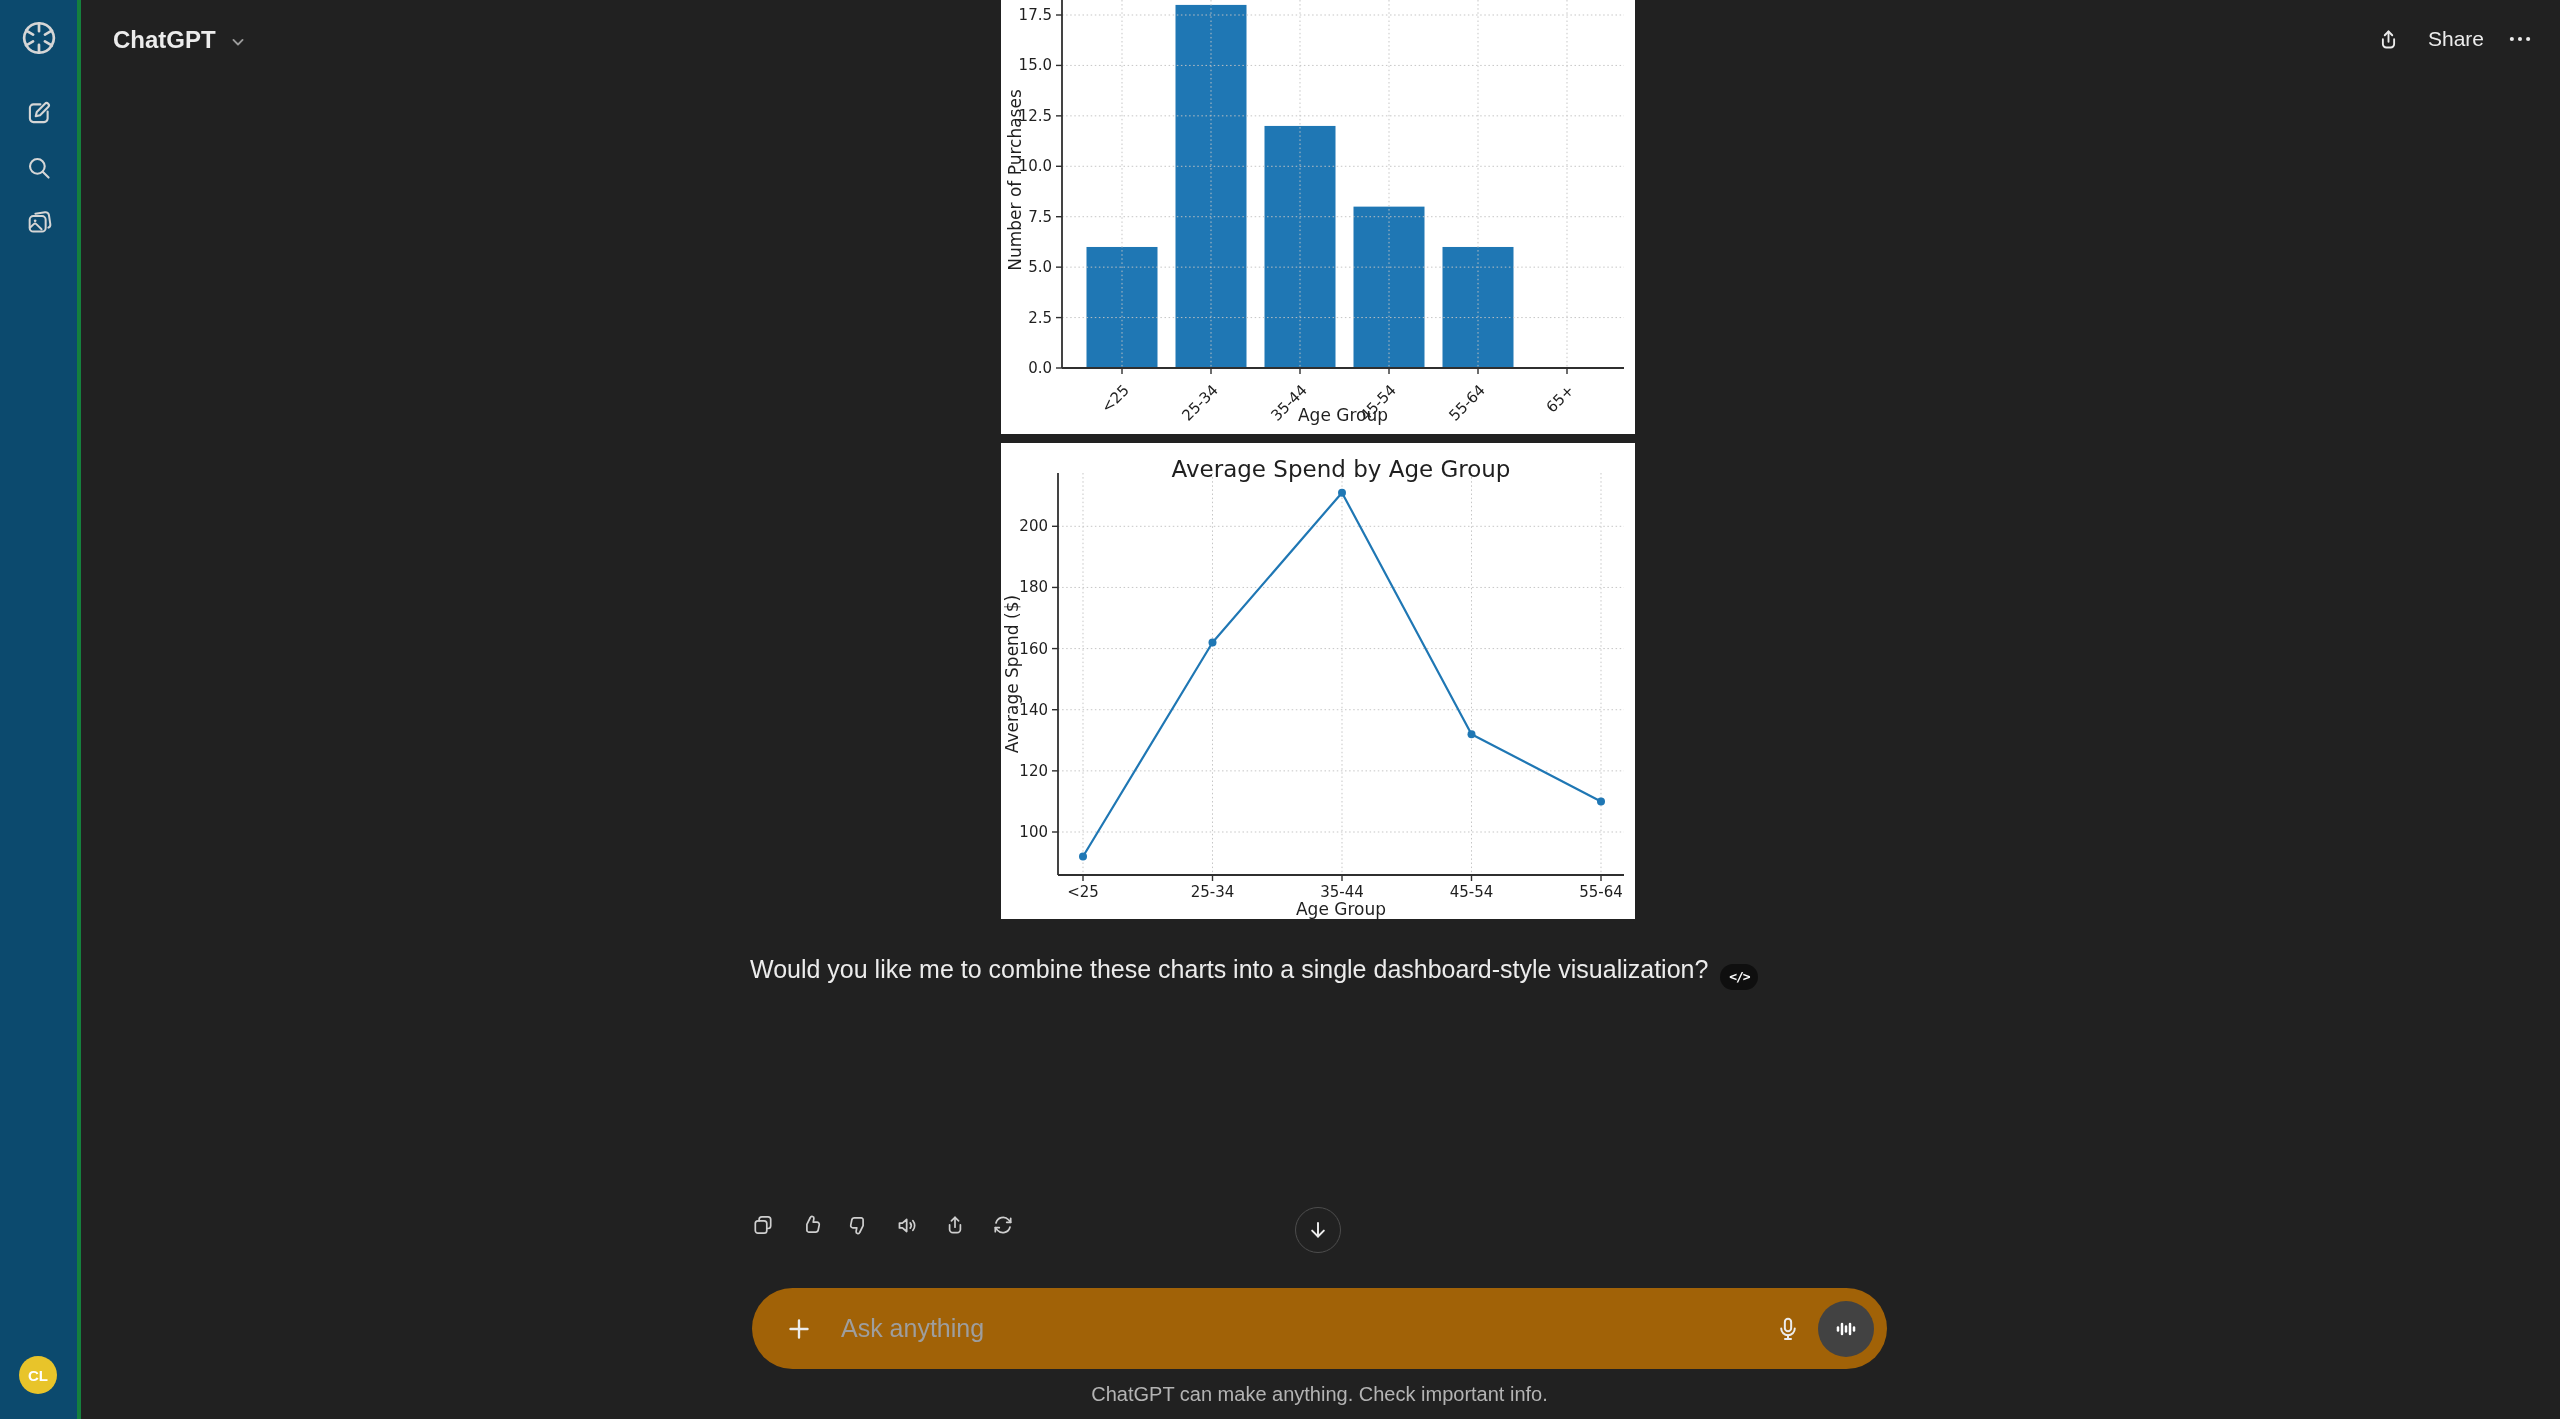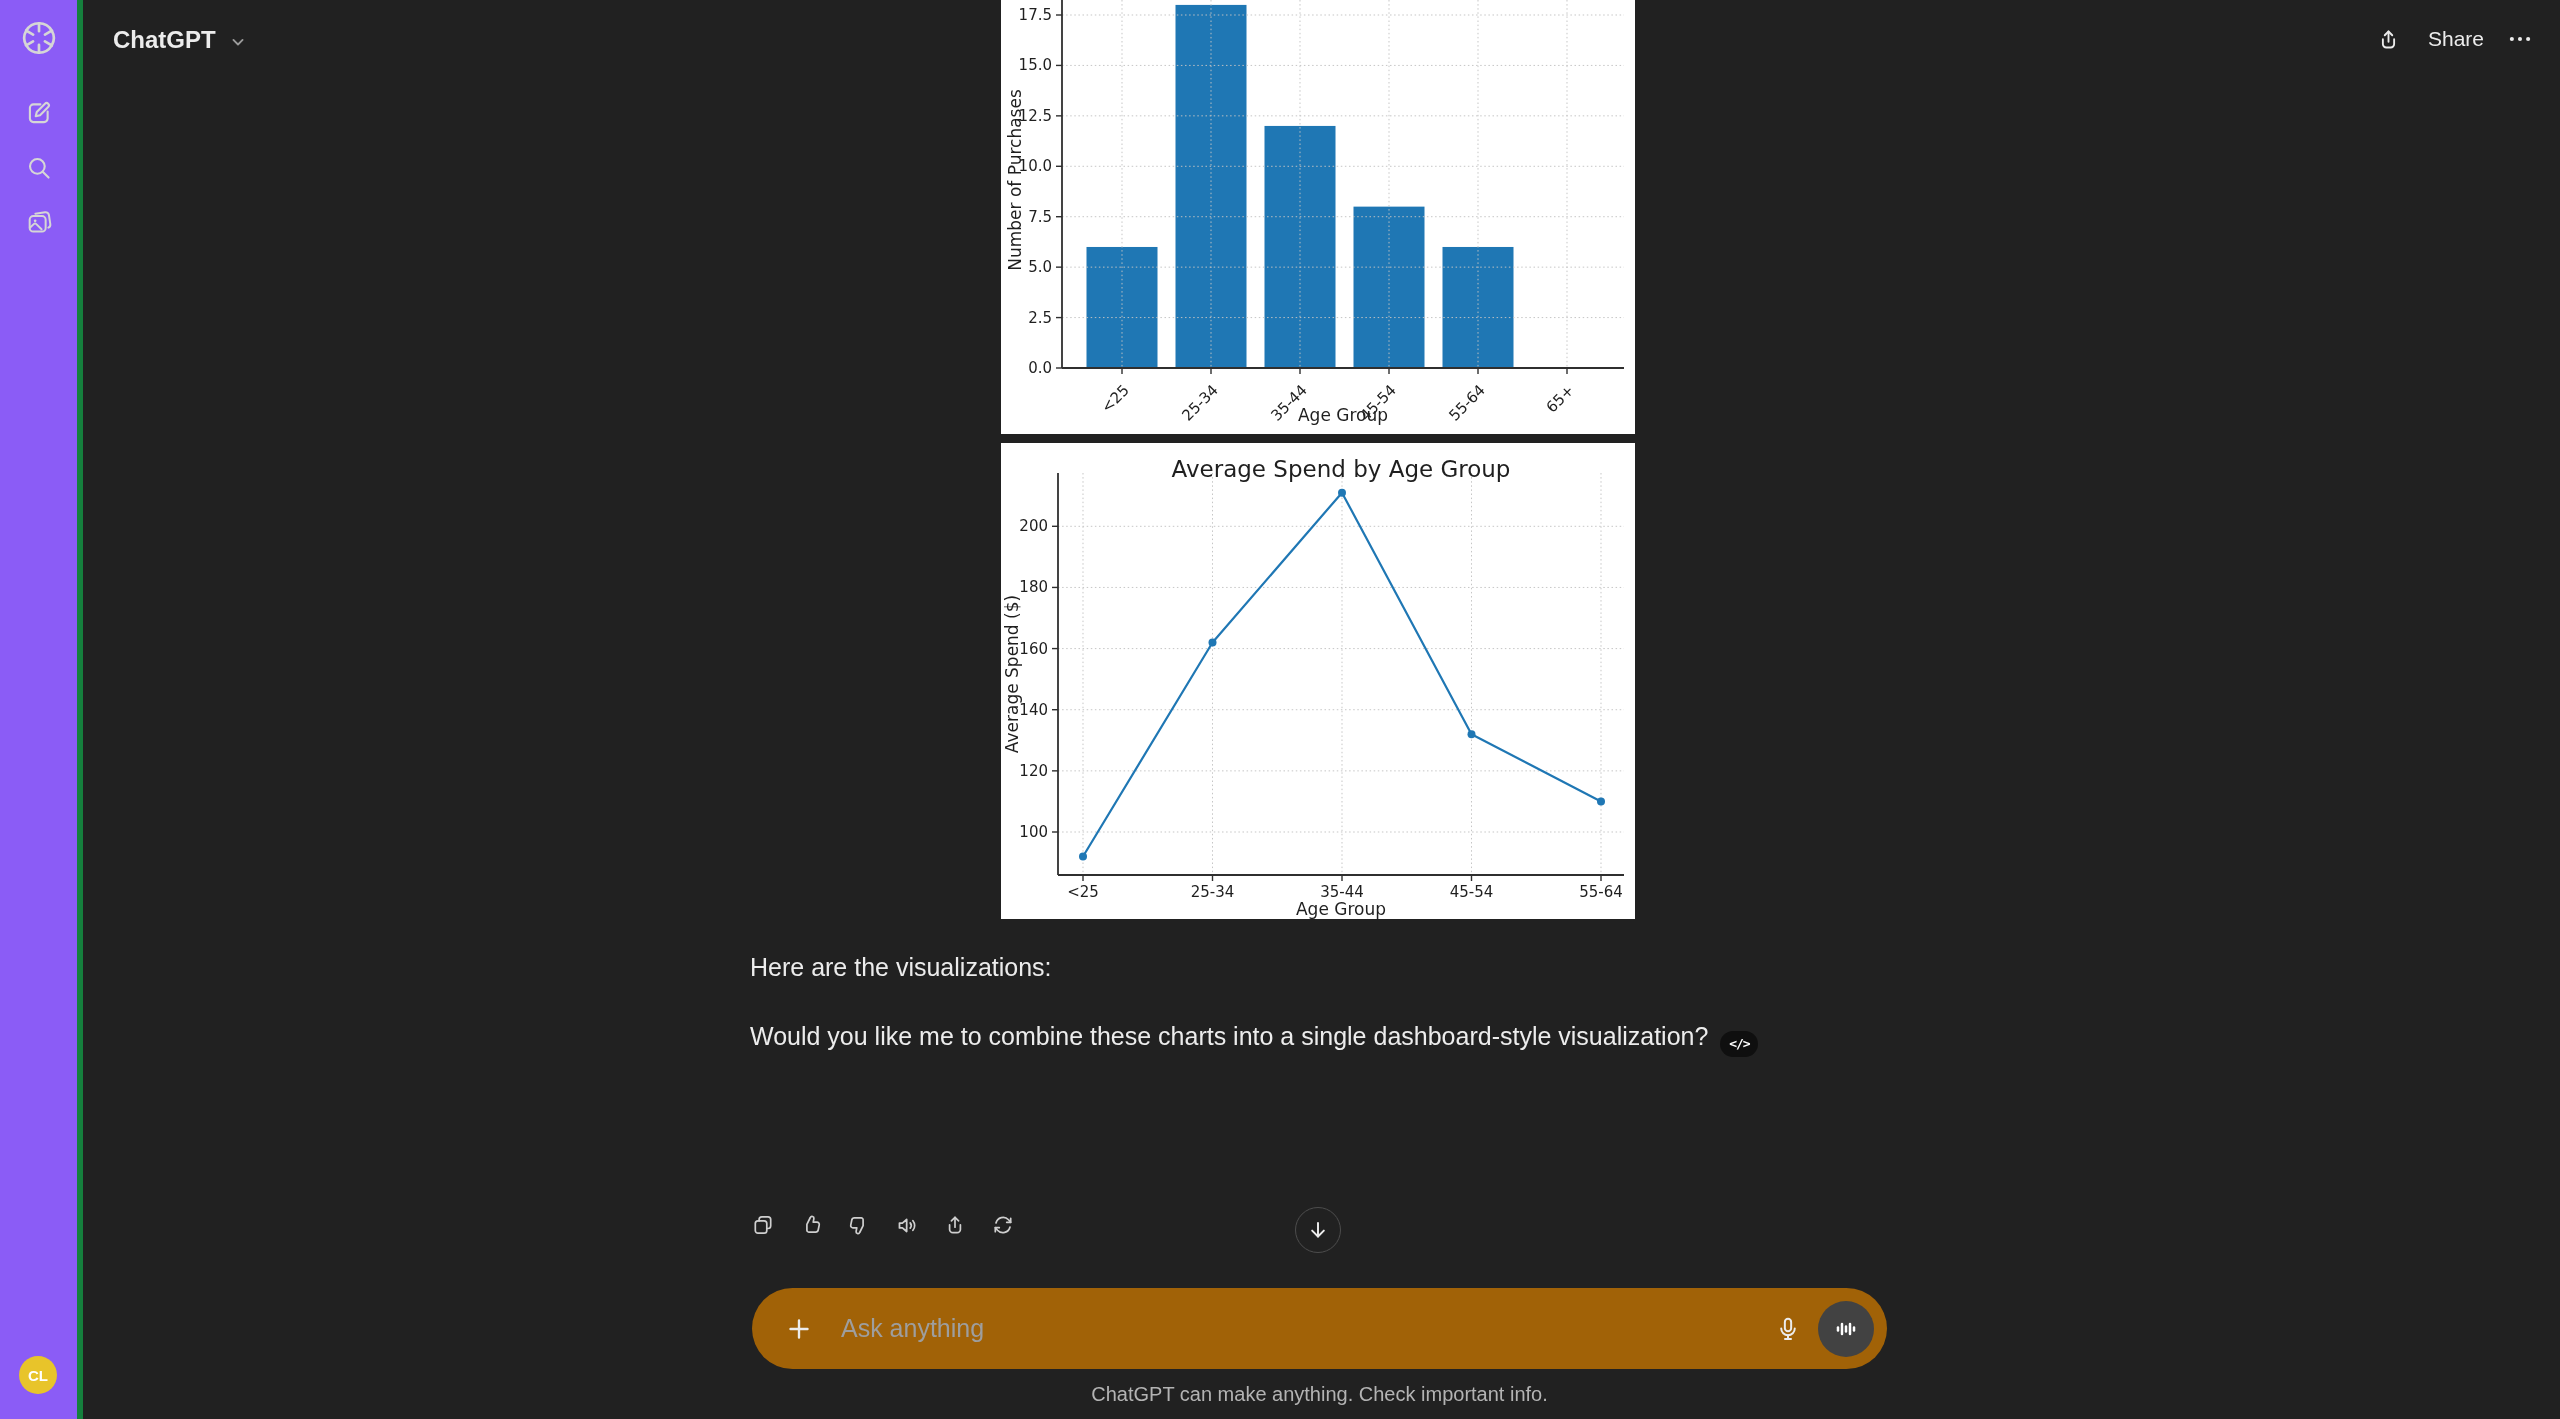--- a/index.html
+++ b/index.html
@@ -1,21 +1,21 @@
 <!DOCTYPE html>
 <html><head>
 <meta charset="utf-8">
 <style>
   html,body{margin:0;padding:0;background:#181818;}
   .page{position:relative;width:2560px;height:1419px;background:#212121;overflow:hidden;
         font-family:"Liberation Sans",sans-serif;color:#ececec;}
   button{background:none;border:none;padding:0;cursor:pointer;color:inherit;font-family:inherit;}
 
   
-  .sidebar{position:absolute;left:0;top:0;width:77px;height:1419px;background:#8b5cf6;border-right:6px solid #15803d;}
+  .sidebar{position:absolute;left:0;top:0;width:77px;height:1419px;background:#0c4a6e;border-right:4px solid #15803d;}
   .side-btn{position:absolute;left:50%;transform:translateX(-50%);width:46px;height:46px;border-radius:12px;
             display:flex;align-items:center;justify-content:center;color:#d6d6d6;}
   .avatar{position:absolute;left:19px;top:1356px;width:38px;height:38px;border-radius:50%;
           display:flex;align-items:center;justify-content:center;font-size:15px;font-weight:700;color:#fff;}
 
   
   .model-switcher{position:absolute;left:103px;top:20px;display:flex;align-items:center;gap:12px;
                   font-size:24px;font-weight:600;color:#ececec;padding:6px 10px;border-radius:10px;}
   .model-switcher .chev{color:#9b9b9b;margin-top:3px;}
   .share-btn{position:absolute;left:2368px;top:18px;display:flex;align-items:center;gap:27px;
@@ -226,21 +226,20 @@
         <text x="470.5" y="454" class="c-tick" text-anchor="middle">45-54</text>
         <line x1="600" x2="600" y1="432" y2="438" class="c-tickmark"></line>
         <text x="600" y="454" class="c-tick" text-anchor="middle">55-64</text>
         <text x="340" y="34" class="c-title" text-anchor="middle">Average Spend by Age Group</text>
         <text x="340" y="472" class="c-lab" text-anchor="middle">Age Group</text>
         <text x="17" y="231" class="c-lab" text-anchor="middle" transform="rotate(-90 17 231)">Average Spend ($)</text>
       </svg>
   </div>
 
   <div class="msg">
-    <p>Here are the visualizations:</p>
     <ul>
     </ul>
     <p class="closing">
       <span>Would you like me to combine these charts into a single dashboard-style visualization?</span><button class="chip">&lt;/&gt;</button>
     </p>
   </div>
 
   <div class="actions">
     <button class="act">
       <svg width="24" height="24" viewBox="0 0 24 24" fill="none" stroke="currentColor" stroke-width="1.7" stroke-linecap="round" stroke-linejoin="round">

